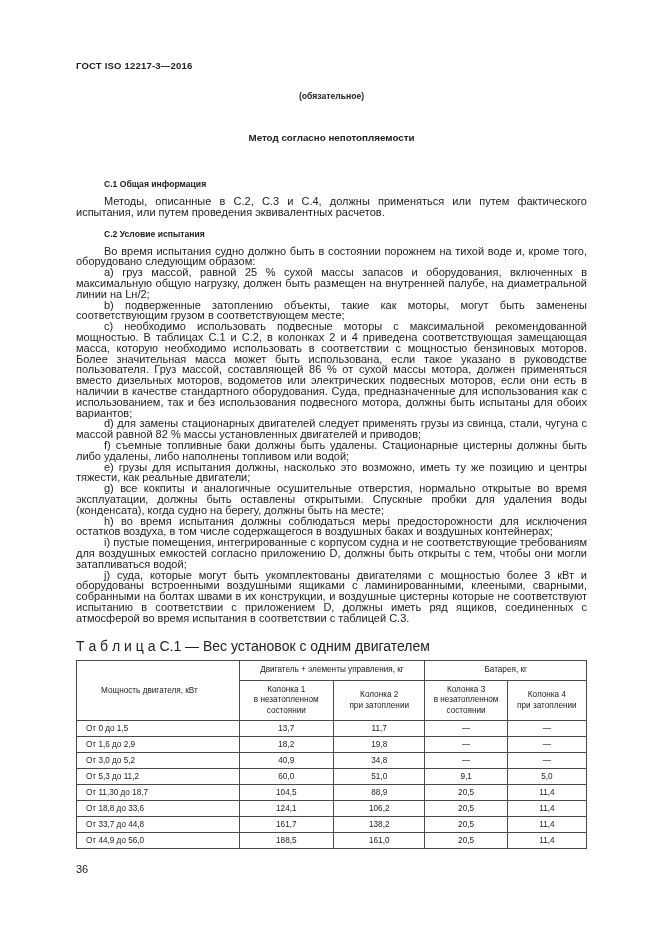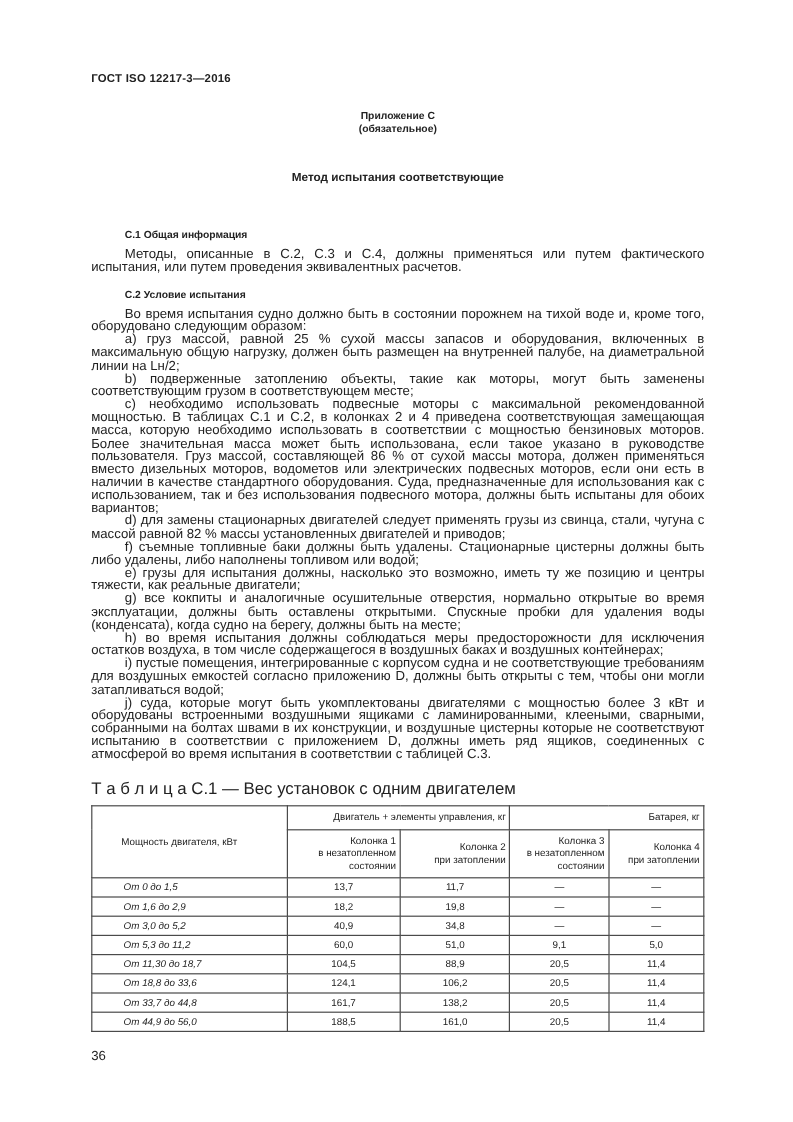--- a/index.html
+++ b/index.html
@@ -54,59 +54,57 @@
   }
   table {
     width:100%;
     border-collapse:collapse;
     table-layout:fixed;
     font-size:8.2px;
   }
   th, td { border:1px solid #4a4a4a; }
   thead th {
     font-weight:normal;
-    text-align:right;
+    text-align:center;
     vertical-align:middle;
     padding:4px 3px;
     line-height:10.5px;
     white-space:pre-line;
   }
   thead th.col1-head {
     text-align:left;
     padding-left:24px;
   }
   tbody td {
     height:16px;
     padding:2px 4px;
     vertical-align:middle;
   }
   tbody td.cell-range {
     text-align:left;
-    padding-left:26px;
-    font-style:italic;
+    padding-left:9px;
   }
   tbody td.cell-num { text-align:center; }
   .page-number {
     font-size:11px;
     margin-top:14px;
   }
 </style>
 </head>
 <body>
 
 <div class="page">
 
   <div class="doc-header">ГОСТ ISO 12217-3—2016</div>
 
   <div class="annex-block">
-    <div>Приложение С</div>
     <div>(обязательное)</div>
   </div>
 
-  <div class="doc-title">Метод испытания соответствующие</div>
+  <div class="doc-title">Метод согласно непотопляемости</div>
 
   <div id="sections">
       <div class="section-heading">С.1 Общая информация</div>
       <p class="para">Методы, описанные в С.2, С.3 и С.4, должны применяться или путем фактического испытания, или путем проведения эквивалентных расчетов.</p>
       <div class="section-heading">С.2 Условие испытания</div>
       <p class="para">Во время испытания судно должно быть в состоянии порожнем на тихой воде и, кроме того, оборудовано следующим образом:</p>
       <p class="para">а) груз массой, равной 25 % сухой массы запасов и оборудования, включенных в максимальную общую нагрузку, должен быть размещен на внутренней палубе, на диаметральной линии на Lн/2;</p>
       <p class="para">b) подверженные затоплению объекты, такие как моторы, могут быть заменены соответствующим грузом в соответствующем месте;</p>
       <p class="para">c) необходимо использовать подвесные моторы с максимальной рекомендованной мощностью. В таблицах С.1 и С.2, в колонках 2 и 4 приведена соответствующая замещающая масса, которую необходимо использовать в соответствии с мощностью бензиновых моторов. Более значительная масса может быть использована, если такое указано в руководстве пользователя. Груз массой, составляющей 86 % от сухой массы мотора, должен применяться вместо дизельных моторов, водометов или электрических подвесных моторов, если они есть в наличии в качестве стандартного оборудования. Суда, предназначенные для использования как с использованием, так и без использования подвесного мотора, должны быть испытаны для обоих вариантов;</p>
       <p class="para">d) для замены стационарных двигателей следует применять грузы из свинца, стали, чугуна с массой равной 82 % массы установленных двигателей и приводов;</p>

